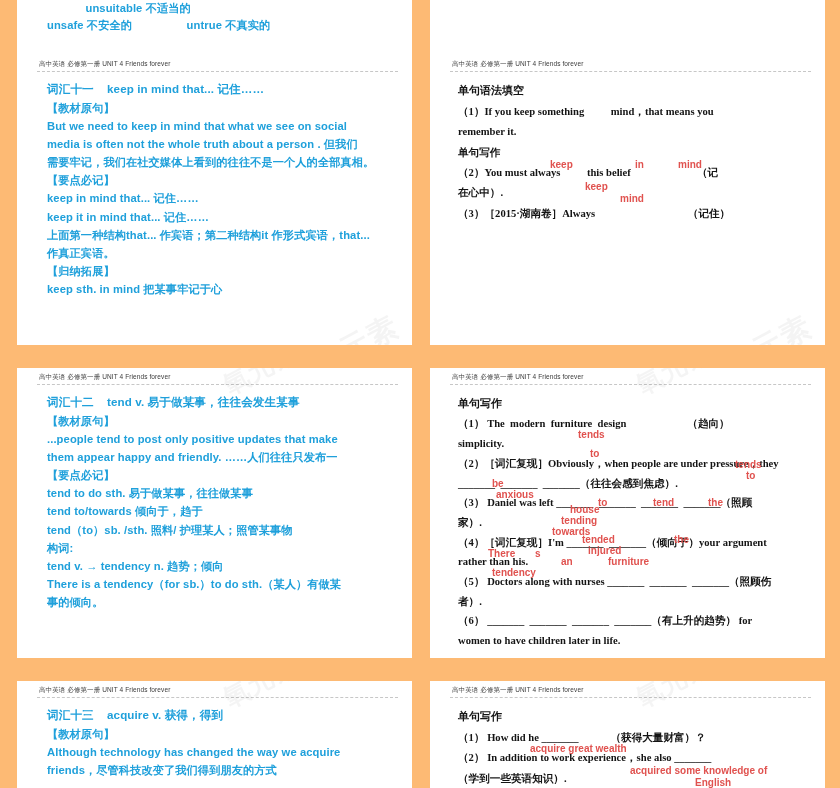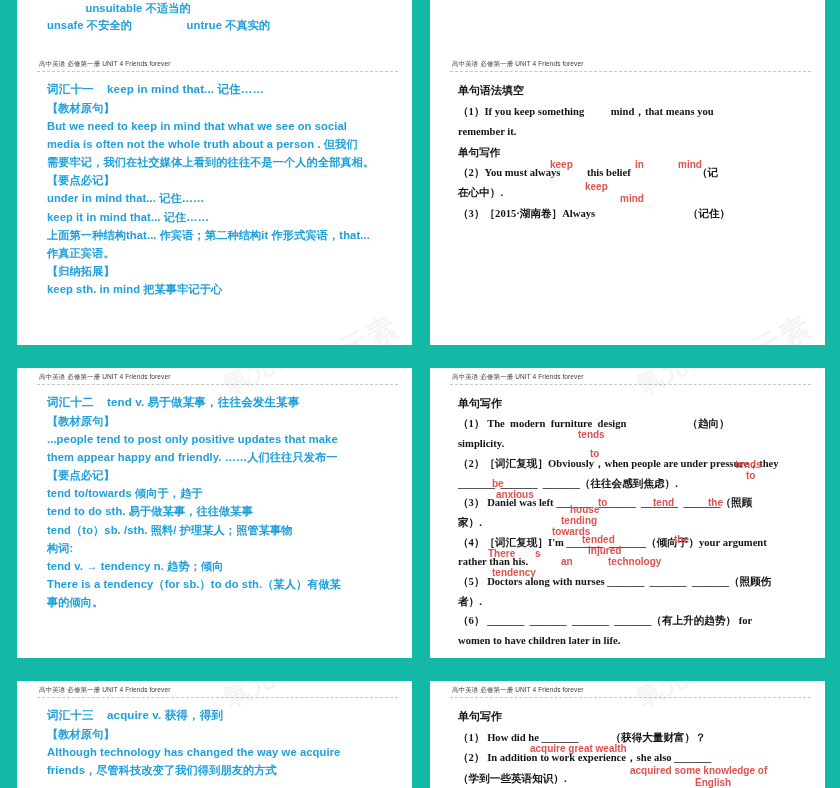--- a/index.html
+++ b/index.html
@@ -9,21 +9,21 @@
     height: 788px;
     overflow: hidden;
     background: #d9d5d0;
     font-family: "Liberation Sans", "DejaVu Sans", sans-serif;
   }
 
   #page {
     position: relative;
     width: 840px;
     height: 788px;
-    background: #14b8a6;
+    background: #fdba74;
   }
 
   
   .slide {
     position: absolute;
     background: #ffffff;
     overflow: hidden;
     box-shadow: 0 0 0 0 rgba(0,0,0,0);
   }
 
@@ -128,21 +128,21 @@
 
   <div class="slide col-l row-1">
     <div class="slide-header">高中英语 必修第一册  UNIT 4 Friends forever</div>
     <div class="blue-body">
       <div class="ln title">词汇十一    keep in mind that... 记住……</div>
       <div class="ln tag">【教材原句】</div>
       <div class="ln">But we need to keep in mind that what we see on social</div>
       <div class="ln">media is often not the whole truth about a person . 但我们</div>
       <div class="ln">需要牢记，我们在社交媒体上看到的往往不是一个人的全部真相。</div>
       <div class="ln tag">【要点必记】</div>
-      <div class="ln">under in mind that... 记住……</div>
+      <div class="ln">keep in mind that... 记住……</div>
       <div class="ln">keep it in mind that... 记住……</div>
       <div class="ln">上面第一种结构that... 作宾语；第二种结构it 作形式宾语，that...</div>
       <div class="ln">作真正宾语。</div>
       <div class="ln tag">【归纳拓展】</div>
       <div class="ln">keep sth. in mind 把某事牢记于心</div>
     </div>
     <div class="watermark">氧元素</div>
   </div>
 
   <div class="slide col-r row-1">
@@ -166,22 +166,22 @@
   </div>
 
   <div class="slide col-l row-2">
     <div class="slide-header">高中英语 必修第一册  UNIT 4 Friends forever</div>
     <div class="blue-body">
       <div class="ln title">词汇十二    tend v. 易于做某事，往往会发生某事</div>
       <div class="ln tag">【教材原句】</div>
       <div class="ln">...people tend to post only positive updates that make</div>
       <div class="ln">them appear happy and friendly. ……人们往往只发布一</div>
       <div class="ln tag">【要点必记】</div>
+      <div class="ln">tend to do sth. 易于做某事，往往做某事</div>
       <div class="ln">tend to/towards 倾向于，趋于</div>
-      <div class="ln">tend to do sth. 易于做某事，往往做某事</div>
       <div class="ln">tend（to）sb. /sth. 照料/ 护理某人；照管某事物</div>
       <div class="ln">构词:</div>
       <div class="ln">tend v. → tendency n. 趋势；倾向</div>
       <div class="ln">There is a tendency（for sb.）to do sth.（某人）有做某</div>
       <div class="ln">事的倾向。</div>
     </div>
     <div class="watermark tl">氧元素</div>
   </div>
 
   <div class="slide col-r row-2">
@@ -212,21 +212,21 @@
       <span class="anno" style="left:278px;top:113px;">the</span>
       <span class="anno" style="left:140px;top:120px;">house</span>
       <span class="anno" style="left:122px;top:131px;margin-left:9px;">tending</span>
       <span class="anno" style="left:122px;top:142px;">towards</span>
       <span class="anno" style="left:152px;top:150px;">tended</span>
       <span class="anno" style="left:244px;top:150px;">the</span>
       <span class="anno" style="left:158px;top:161px;">injured</span>
       <span class="anno" style="left:58px;top:164px;">There</span>
       <span class="anno" style="left:105px;top:164px;">s</span>
       <span class="anno" style="left:131px;top:172px;">an</span>
-      <span class="anno" style="left:178px;top:172px;">technology</span>
+      <span class="anno" style="left:178px;top:172px;">furniture</span>
       <span class="anno" style="left:62px;top:183px;">tendency</span>
     </div>
     <div class="watermark tl">氧元素</div>
   </div>
 
   <div class="slide col-l row-3">
     <div class="slide-header">高中英语 必修第一册  UNIT 4 Friends forever</div>
     <div class="blue-body">
       <div class="ln title">词汇十三    acquire v. 获得，得到</div>
       <div class="ln tag">【教材原句】</div>

